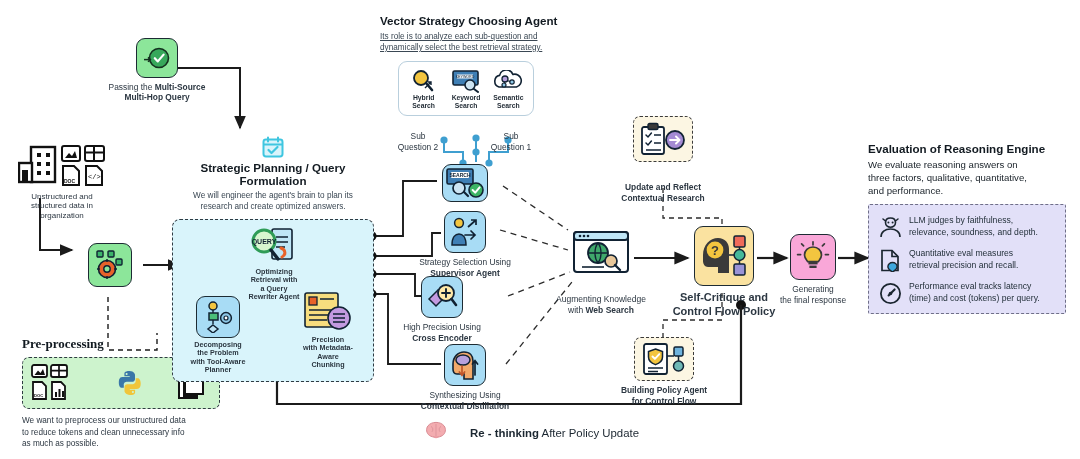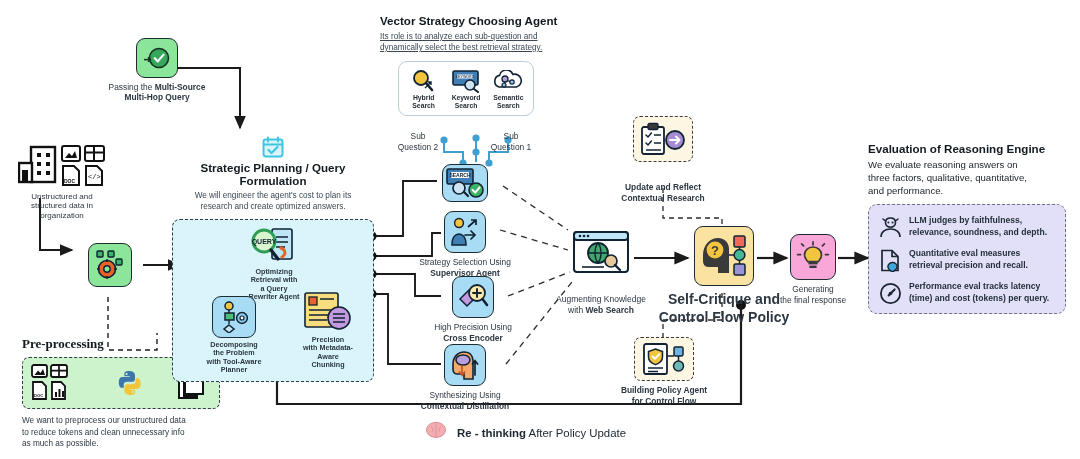--- a/index.html
+++ b/index.html
@@ -16,21 +16,21 @@
   .tile{border-radius:9px;display:flex;align-items:center;justify-content:center;
         box-sizing:border-box;}
   .tile-green{background:#8ce69a;border:1.4px solid #1d2b33;}
   .tile-blue{background:#a8dcf5;border:1.4px solid #1d2b33;}
   .tile-yellow{background:#fae2a0;border:1.4px solid #1d2b33;}
   .tile-pink{background:#f9a7d8;border:1.4px solid #1d2b33;}
   .tile-cream{background:#fcf6e3;border:1.6px dashed #3b3b3b;border-radius:7px;}
 
   .panel-blue{background:#d9f4fb;border:1.8px dashed #2f3a42;border-radius:8px;}
   .panel-green{background:#cdf3cd;border:1.6px dashed #2f3a42;border-radius:7px;}
-  .panel-lav{background:#e2e0f8;border:1.5px dashed #6f6f88;border-radius:9px;font-weight:bold;}
+  .panel-lav{background:#e2e0f8;border:1.5px dashed #6f6f88;border-radius:2px;}
   .panel-white{background:#fff;border:1.4px solid #b9cfdd;border-radius:9px;}
 
   .h-title{font-weight:bold;color:#121a21;}
   .sub{color:#3a4753;}
 
   .mini-cap{font-size:7.2px;font-weight:bold;color:#2b3640;text-align:center;line-height:1.15;}
 
   .evalrow{display:flex;align-items:flex-start;gap:7px;margin-bottom:9px;}
   .evaltxt{font-size:8.6px;line-height:1.33;color:#23303a;}
   .evalico{flex:0 0 24px;height:24px;display:flex;align-items:center;justify-content:center;}
@@ -208,21 +208,21 @@
     <div style="display:flex;justify-content:center;">
       <svg width="22" height="22" viewBox="0 0 22 22">
         <rect x="1.5" y="3.5" width="19" height="17" rx="2.4" fill="#d9f4fb" stroke="#3fc6e0" stroke-width="2"></rect>
         <path d="M1.5,8.5 H20.5" stroke="#3fc6e0" stroke-width="2"></path>
         <path d="M6,1.5 V5.5 M16,1.5 V5.5" stroke="#3fc6e0" stroke-width="2" stroke-linecap="round"></path>
         <path d="M6.5,14 L9.5,17 L15.5,11" stroke="#3fc6e0" stroke-width="2.2" fill="none" stroke-linecap="round" stroke-linejoin="round"></path>
       </svg>
     </div>
     <div class="h-title" style="font-size:11.6px;text-align:center;margin-top:3px;">Strategic Planning / Query Formulation</div>
     <div class="cap sub" style="font-size:8.2px;margin-top:3px;line-height:1.35;">
-      <span>We will engineer the agent's cost to plan its</span><br>
+      <span>We will engineer the agent's brain to plan its</span><br>
       <span>research and create optimized answers.</span>
     </div>
 
     <div class="panel-blue" style="position:relative;width:200px;height:161px;margin-top:7px;">
 
       <div style="position:absolute;left:62px;top:6px;width:78px;">
         <div style="display:flex;justify-content:center;">
           <svg width="52" height="40" viewBox="0 0 52 40">
             <rect x="24" y="3" width="20" height="30" rx="2" fill="#bfe6f7" stroke="#123" stroke-width="1.6"></rect>
             <path d="M28,11 h12 M28,16 h12 M28,21 h9" stroke="#123" stroke-width="1.4"></path>
@@ -233,21 +233,21 @@
           </svg>
         </div>
         <div class="mini-cap" style="margin-top:2px;">
           <span>Optimizing</span><br>
           <span>Retrieval with</span><br>
           <span>a Query</span><br>
           <span>Rewriter Agent</span>
         </div>
       </div>
 
-      <div style="position:absolute;left:24px;top:76px;width:74px;">
+      <div style="position:absolute;left:8px;top:76px;width:74px;">
         <div class="tile tile-blue" style="width:44px;height:42px;margin:0 auto;">
           <svg width="34" height="32" viewBox="0 0 34 32">
             <circle cx="12" cy="5" r="4" fill="#f3c53f" stroke="#123" stroke-width="1.5"></circle>
             <rect x="8" y="12" width="9" height="7" fill="#4bbf7a" stroke="#123" stroke-width="1.5"></rect>
             <path d="M12,24 L17,28 L12,32 L7,28 Z" fill="#bfe6f7" stroke="#123" stroke-width="1.5"></path>
             <path d="M12,9 v3 M12,19 v4" stroke="#123" stroke-width="1.4"></path>
             <circle cx="25" cy="17" r="5.4" fill="#8fc9e8" stroke="#123" stroke-width="1.5"></circle>
             <circle cx="25" cy="17" r="2" fill="#fff" stroke="#123" stroke-width="1.2"></circle>
           </svg>
         </div>
@@ -364,21 +364,21 @@
         <path d="M16,19 h9 M22,15 l4,4 l-4,4" stroke="#123" stroke-width="1.7" fill="none" stroke-linecap="round"></path>
         <path d="M19,11 L27,4 M22,4 h5 v5" stroke="#123" stroke-width="1.7" fill="none"></path>
       </svg>
     </div>
     <div class="cap" style="width:140px;margin-left:-49px;margin-top:4px;font-size:8.4px;line-height:1.25;">
       <span>Strategy Selection Using</span><br>
       <span class="b">Supervisor Agent</span>
     </div>
   </div>
 
-  <div class="node" style="left:452px;top:276px;width:44px;">
+  <div class="node" style="left:421px;top:276px;width:44px;">
     <div class="tile tile-blue" style="width:42px;height:42px;">
       <svg width="32" height="32" viewBox="0 0 32 32">
         <path d="M3,18 L12,9 L19,16 L10,25 Z" fill="#c39ae0" stroke="#123" stroke-width="1.5"></path>
         <circle cx="20" cy="12" r="8" fill="#ffe9a8" stroke="#123" stroke-width="1.8"></circle>
         <path d="M20,8 v8 M16,12 h8" stroke="#123" stroke-width="1.9" stroke-linecap="round"></path>
         <path d="M25.5,18 L30,24" stroke="#123" stroke-width="2.6" stroke-linecap="round"></path>
       </svg>
     </div>
     <div class="cap" style="width:140px;margin-left:-49px;margin-top:4px;font-size:8.4px;line-height:1.25;">
       <span>High Precision Using</span><br>
@@ -445,21 +445,21 @@
       <svg width="50" height="46" viewBox="0 0 50 46">
         <path d="M4,22 c0,-10 7,-17 15,-17 c7,0 11,5 11,11 l0,24 l-11,0 l0,-6 l-10,0 c-3,0 -5,-3 -5,-6 z" fill="#3a3a3a"></path>
         <circle cx="16" cy="17" r="8.4" fill="#f3c53f"></circle>
         <text x="16" y="22" font-size="13" font-weight="bold" text-anchor="middle" font-family="'Liberation Sans',sans-serif" fill="#3a3a3a">?</text>
         <rect x="35" y="3" width="11" height="11" rx="1.6" fill="#ef6a5a" stroke="#123" stroke-width="1.5"></rect>
         <circle cx="40.5" cy="22" r="5.4" fill="#45b89a" stroke="#123" stroke-width="1.5"></circle>
         <rect x="35" y="31" width="11" height="11" rx="1.6" fill="#9a93d6" stroke="#123" stroke-width="1.5"></rect>
         <path d="M30,22 h5 M40.5,14 v3 M40.5,27.4 v3.6" stroke="#123" stroke-width="1.5"></path>
       </svg>
     </div>
-    <div class="cap" style="width:150px;margin-left:-45px;margin-top:5px;font-size:14px;font-weight:bold;line-height:1.25;text-align:center;">
+    <div class="cap" style="width:150px;margin-left:-45px;margin-top:5px;font-size:11px;font-weight:bold;line-height:1.25;text-align:center;">
       <span>Self-Critique and</span><br>
       <span>Control Flow Policy</span>
     </div>
   </div>
 
   <div class="node" style="left:634px;top:337px;width:60px;">
     <div class="tile tile-cream" style="width:60px;height:44px;display:flex;align-items:center;justify-content:center;">
       <svg width="46" height="34" viewBox="0 0 46 34">
         <rect x="3" y="2" width="23" height="30" rx="2" fill="#fff" stroke="#123" stroke-width="1.8"></rect>
         <path d="M14.5,7 l7,2.6 l0,5.4 c0,4 -3.4,6.4 -7,7.6 c-3.6,-1.2 -7,-3.6 -7,-7.6 l0,-5.4 z" fill="#f3c53f" stroke="#123" stroke-width="1.5"></path>
@@ -546,21 +546,21 @@
           </svg>
         </div>
         <div class="evaltxt">
           <span>Performance eval tracks latency</span><br>
           <span>(time) and cost (tokens) per query.</span>
         </div>
       </div>
     </div>
   </div>
 
-  <div class="node" style="left:424px;top:421px;display:flex;align-items:center;gap:9px;">
+  <div class="node" style="left:424px;top:421px;display:flex;align-items:center;gap:22px;">
     <span>
       <svg width="24" height="20" viewBox="0 0 24 20">
         <path d="M12,1.4 c3.6,0 6.4,1.4 8,3.4 c2.4,3 1.6,7.6 -1.4,9.6 c-1.8,1.2 -4,1.8 -6.6,1.8 c-2.6,0 -4.8,-0.6 -6.6,-1.8 C2.4,12.4 1.6,7.8 4,4.8 C5.6,2.8 8.4,1.4 12,1.4 z" fill="#f3acb0" stroke="#d98a92" stroke-width="1"></path>
         <path d="M12,3 v12 M7,5.4 c2,1 2.4,3.6 1,5.4 M17,5.4 c-2,1 -2.4,3.6 -1,5.4" stroke="#dd959c" stroke-width="1" fill="none"></path>
         <path d="M9.4,16 c1.6,1.6 3.6,1.6 5.2,0" fill="#eb9aa2"></path>
       </svg>
     </span>
     <span style="font-size:11.4px;color:#1b2630;">
       <b>Re - thinking</b>
       <span>After Policy Update</span>

